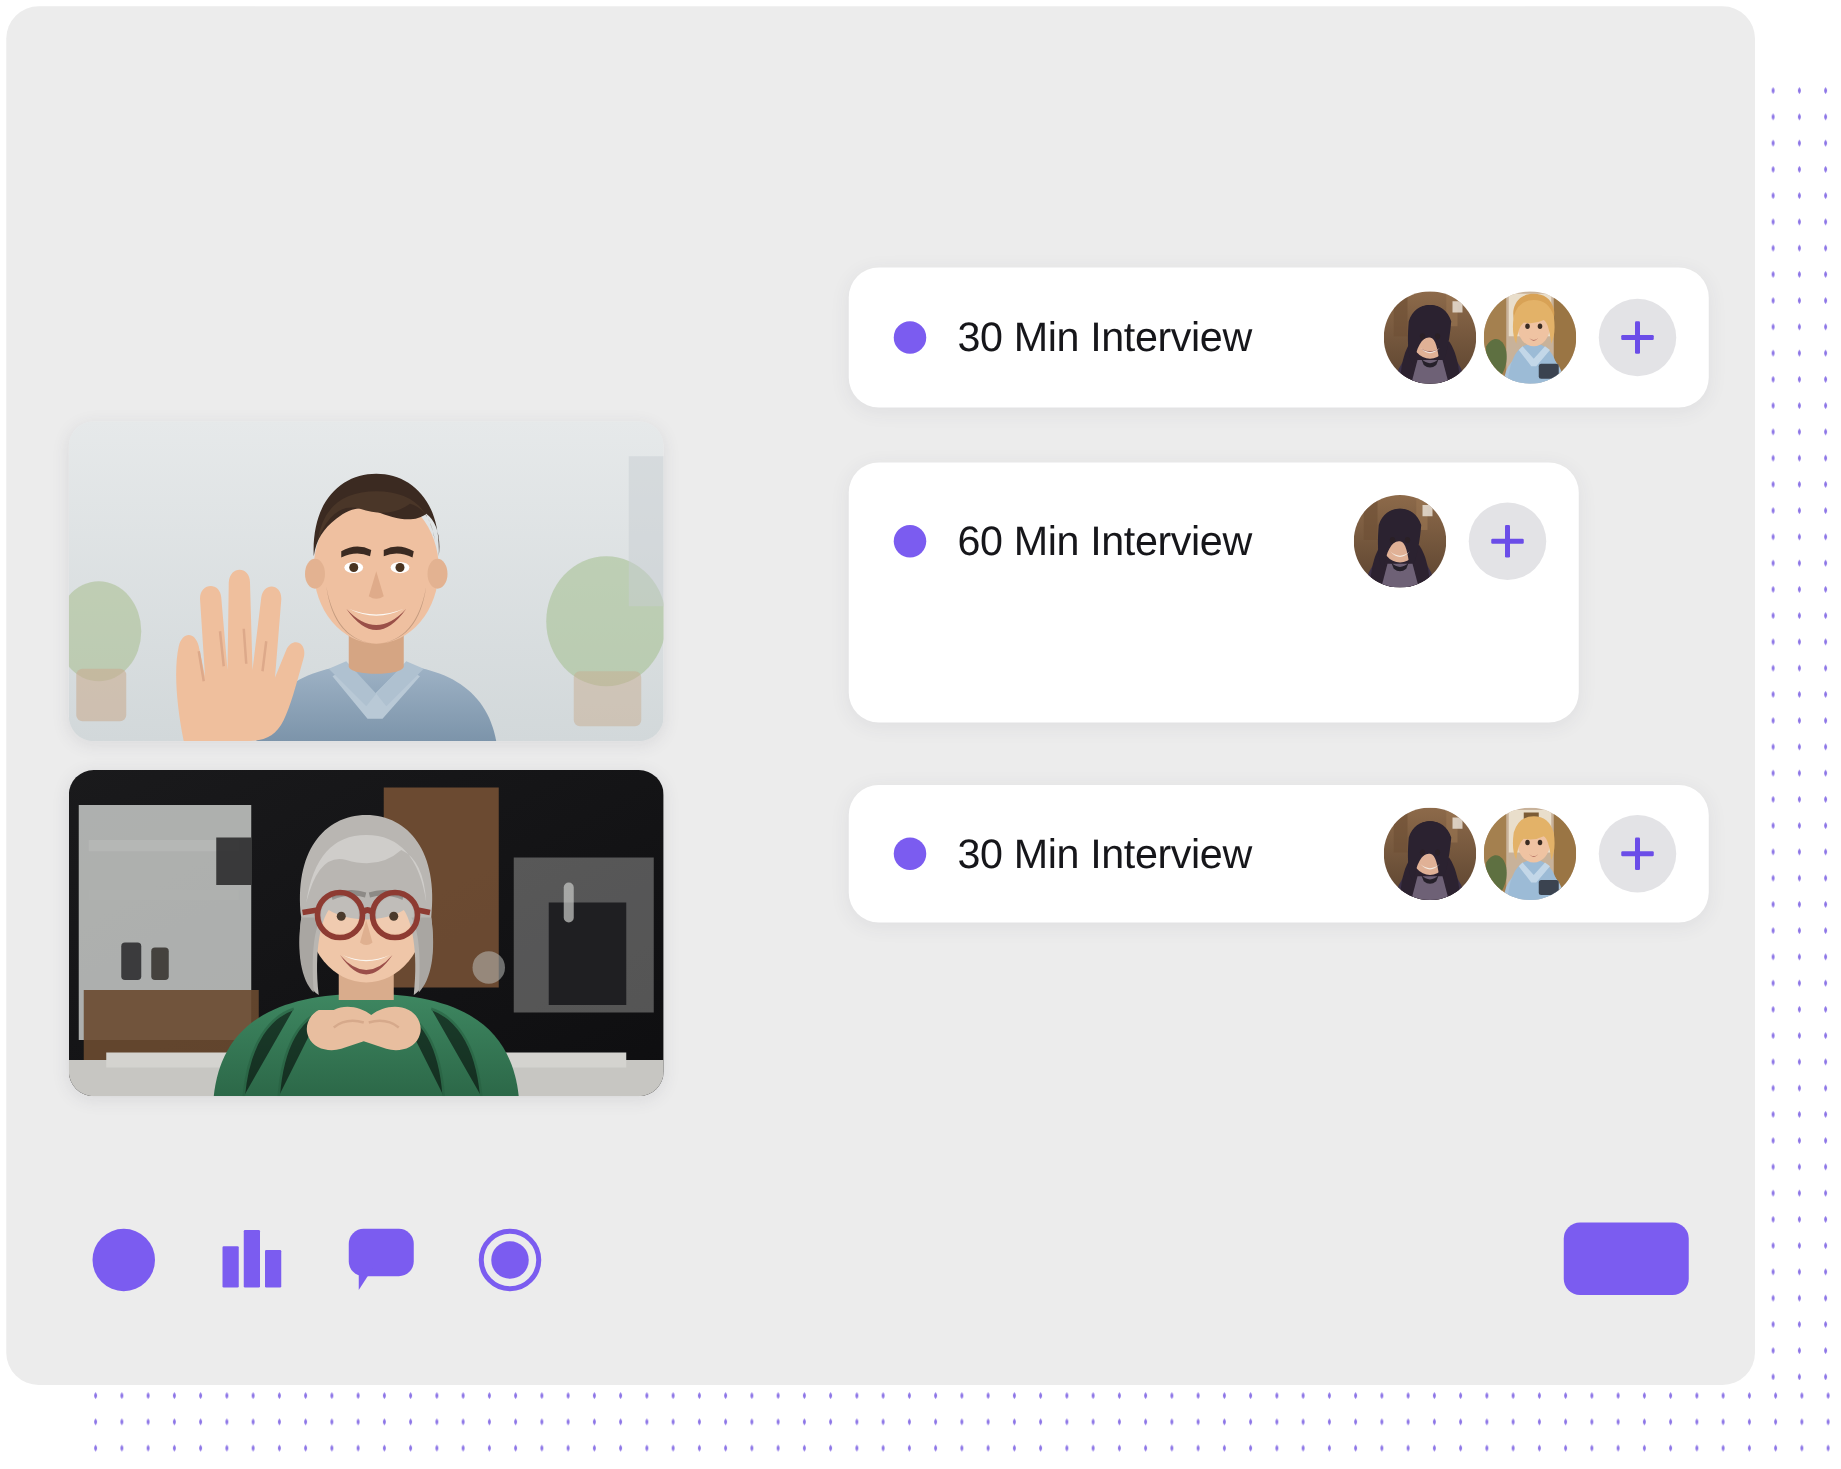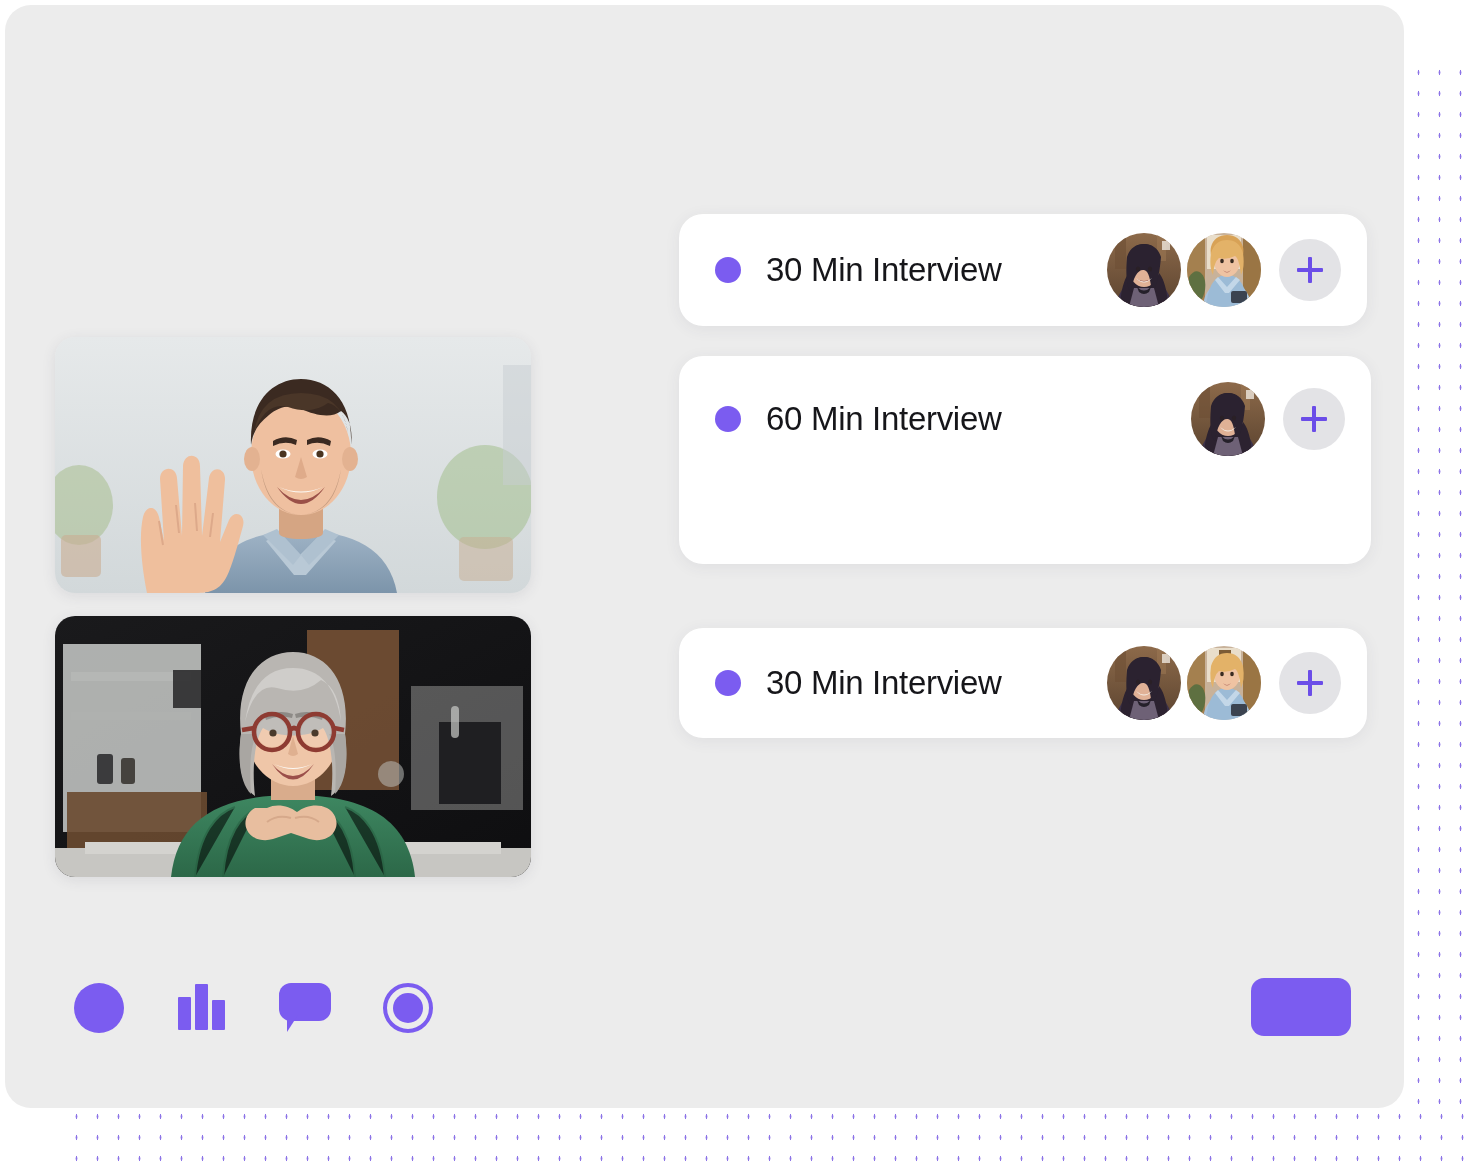--- a/index.html
+++ b/index.html
@@ -368,21 +368,21 @@
             <rect x="44" y="58" width="16" height="12" rx="2" fill="#3B4350"></rect>
           </svg>
         </div>
         <button class="add-btn">
           <span class="plus"></span>
         </button>
       </div>
     </div>
   </div>
 
-  <div class="event-card" style="left:679px; top:356px; width:692px; height:208px;">
+  <div class="event-card" style="left:679px; top:370px; width:584px; height:208px;">
     <div class="event-inner" style="top:25px; height:76px;">
       <div class="event-dot"></div>
       <div class="event-title">60 Min Interview</div>
       <div class="event-right">
         <div class="avatar">
           <svg viewBox="0 0 74 74" preserveAspectRatio="xMidYMid slice">
             <defs>
               <linearGradient id="a2bg" x1="0" y1="0" x2="0" y2="1">
                 <stop offset="0" stop-color="#8D6A4A"></stop>
                   <stop offset="1" stop-color="#5C4430"></stop>

